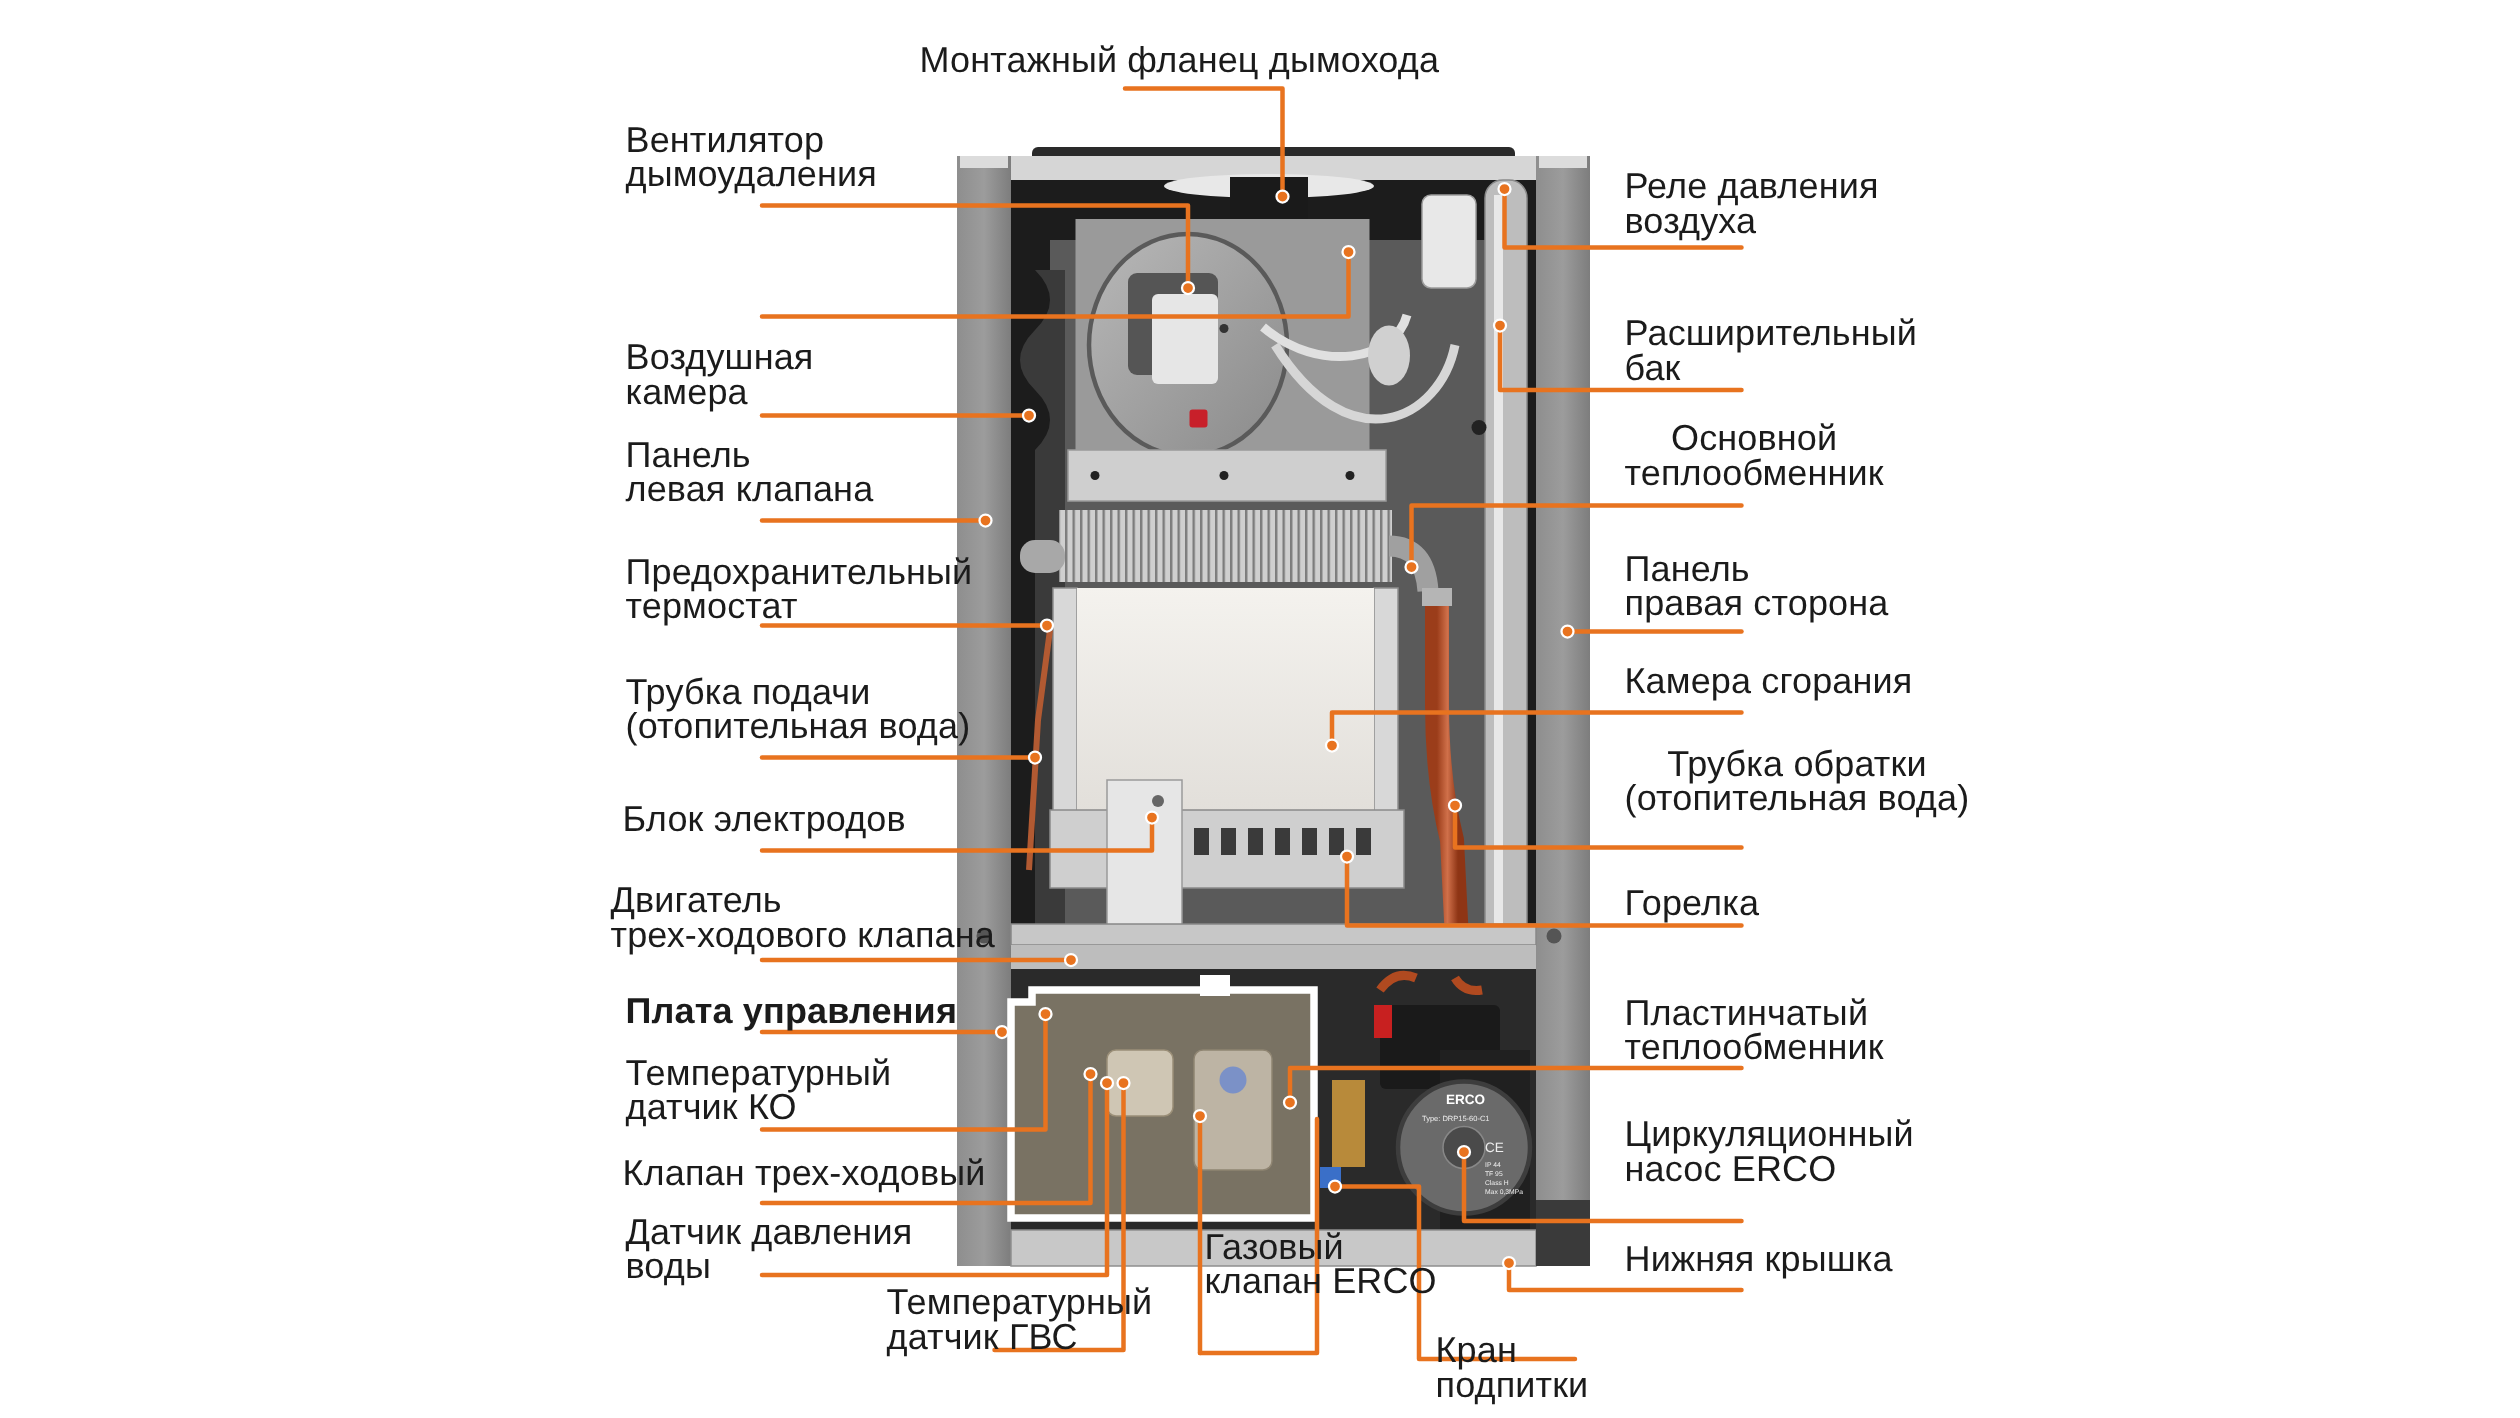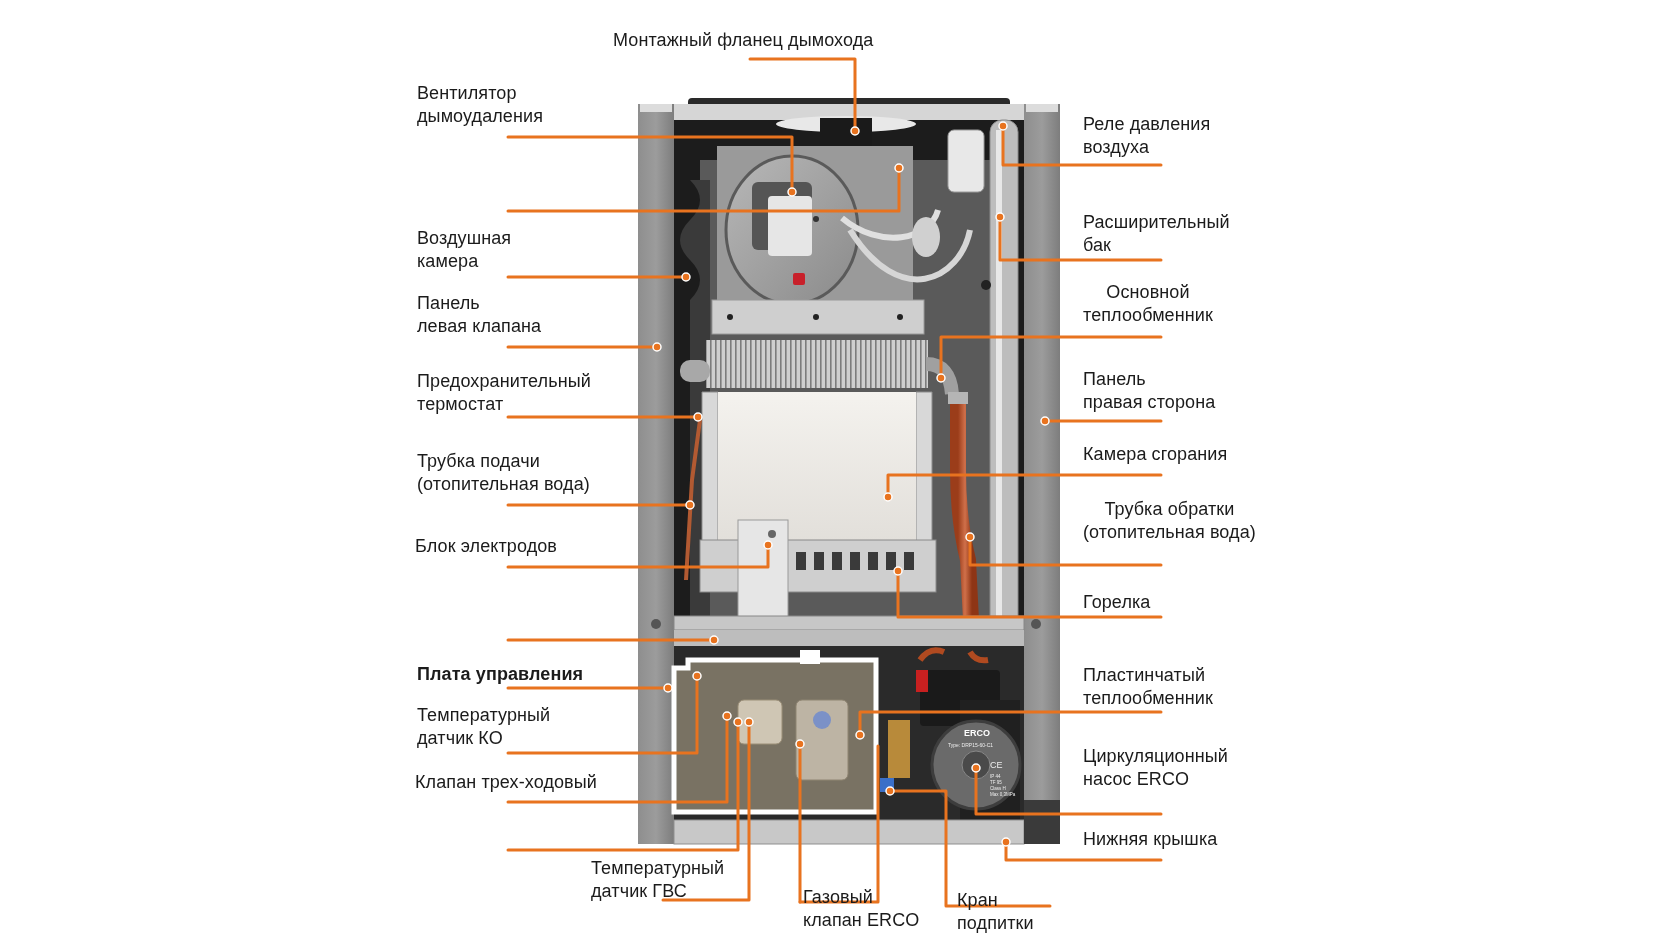--- a/index.html
+++ b/index.html
@@ -1,19 +1,19 @@
 <!DOCTYPE html>
 <html><head>
 <meta charset="utf-8">
 <style>
   html, body { margin:0; padding:0; background:#ffffff; }
   body { width:1680px; height:945px; overflow:hidden; position:relative;
          font-family:"Liberation Sans", "DejaVu Sans", sans-serif; }
   #stage { position:absolute; left:0; top:0; width:1680px; height:945px; }
-  .lbl { position:absolute; font-size:18px; line-height:23px; color:#1b1b1b;
+  .lbl { position:absolute; font-size:24px; line-height:23px; color:#1b1b1b;
          white-space:pre; letter-spacing:0.1px; }
   svg text { font-family:"Liberation Sans", "DejaVu Sans", sans-serif; }
 </style>
 </head>
 <body>
 
 <div id="stage">
 <svg id="art" width="1680" height="945" viewBox="0 0 1680 945" xmlns="http://www.w3.org/2000/svg">
   <defs>
     <linearGradient id="sidePanel" x1="0" x2="1" y1="0" y2="0">
@@ -225,33 +225,35 @@
 
 <div class="lbl" style="left:613px; top:29px;">Монтажный фланец дымохода</div>
 
 
 <div class="lbl" style="left:417px; top:82px;"><span>Вентилятор</span><br><span>дымоудаления</span></div>
 <div class="lbl" style="left:417px; top:227px;"><span>Воздушная</span><br><span>камера</span></div>
 <div class="lbl" style="left:417px; top:292px;"><span>Панель</span><br><span>левая клапана</span></div>
 <div class="lbl" style="left:417px; top:370px;"><span>Предохранительный</span><br><span>термостат</span></div>
 <div class="lbl" style="left:417px; top:450px;"><span>Трубка подачи</span><br><span>(отопительная вода)</span></div>
 <div class="lbl" style="left:415px; top:535px;"><span>Блок электродов</span></div>
+<div class="lbl" style="left:407px; top:589px;"><span>Двигатель</span><br><span>трех-ходового клапана</span></div>
 <div class="lbl" style="left:417px; top:663px;font-weight:bold;"><span>Плата управления</span></div>
 <div class="lbl" style="left:417px; top:704px;"><span>Температурный</span><br><span>датчик КО</span></div>
 <div class="lbl" style="left:415px; top:771px;"><span>Клапан трех-ходовый</span></div>
+<div class="lbl" style="left:417px; top:810px;"><span>Датчик давления</span><br><span>воды</span></div>
 
 
 <div class="lbl" style="left:1083px; top:113px;"><span>Реле давления</span><br><span>воздуха</span></div>
 <div class="lbl" style="left:1083px; top:211px;"><span>Расширительный</span><br><span>бак</span></div>
 <div class="lbl" style="left:1083px; top:281px;text-align:center;"><span>Основной</span><br><span>теплообменник</span></div>
 <div class="lbl" style="left:1083px; top:368px;"><span>Панель</span><br><span>правая сторона</span></div>
 <div class="lbl" style="left:1083px; top:443px;"><span>Камера сгорания</span></div>
 <div class="lbl" style="left:1083px; top:498px;text-align:center;"><span>Трубка обратки</span><br><span>(отопительная вода)</span></div>
 <div class="lbl" style="left:1083px; top:591px;"><span>Горелка</span></div>
 <div class="lbl" style="left:1083px; top:664px;"><span>Пластинчатый</span><br><span>теплообменник</span></div>
 <div class="lbl" style="left:1083px; top:745px;"><span>Циркуляционный</span><br><span>насос ERCO</span></div>
 <div class="lbl" style="left:1083px; top:828px;"><span>Нижняя крышка</span></div>
 
 
 <div class="lbl" style="left:591px; top:857px;"><span>Температурный</span><br><span>датчик ГВС</span></div>
-<div class="lbl" style="left:803px; top:886px;"><span>Газовый</span><br><span>клапан ERCO</span></div>
+<div class="lbl" style="left:803px; top:820px;"><span>Газовый</span><br><span>клапан ERCO</span></div>
 <div class="lbl" style="left:957px; top:889px;"><span>Кран</span><br><span>подпитки</span></div>
 </div>
 
 </body></html>

